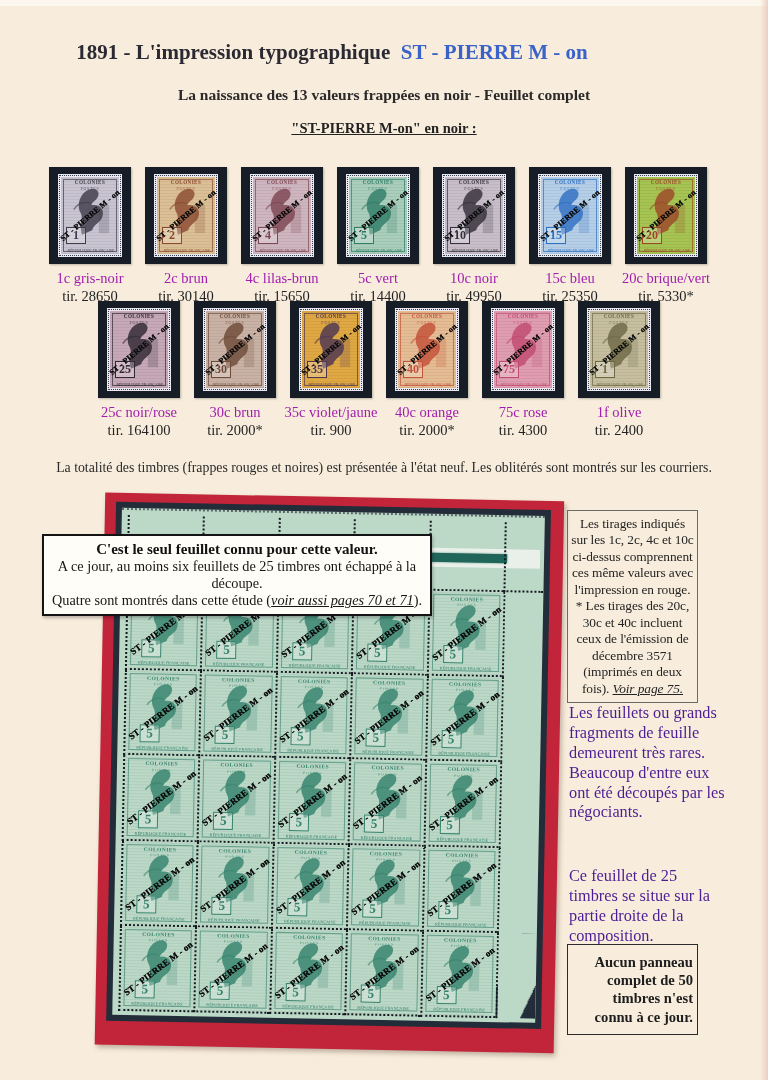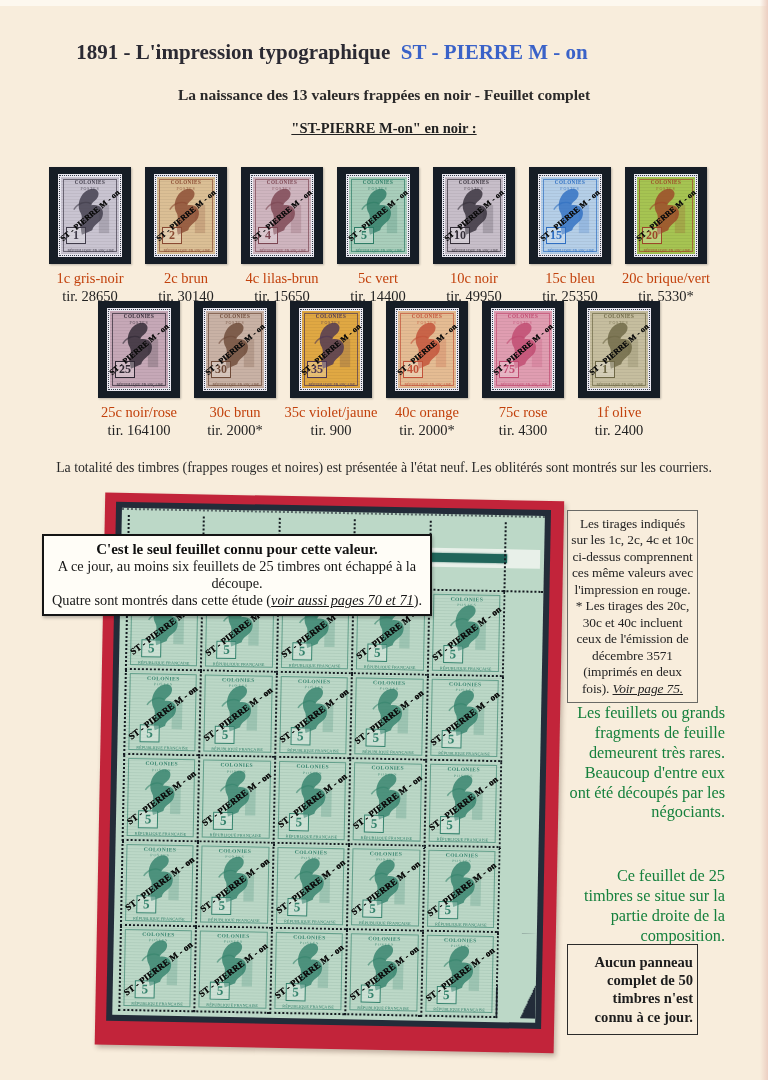--- a/index.html
+++ b/index.html
@@ -36,21 +36,21 @@
   .t-postes{display:block;font-size:5px;letter-spacing:1px;transform:scale(.8);opacity:.8;}
   .figure{position:absolute;left:2px;top:9px;width:54px;height:56px;color:var(--fg,#555);}
   .numeral{position:absolute;left:5px;bottom:10px;min-width:14px;height:15px;padding:0 2px;
     border:1px solid var(--fg,#444);background:rgba(255,255,255,.25);
     font-size:12px;font-weight:bold;color:var(--fg,#444);line-height:15px;text-align:center;}
   .s-bottom{position:absolute;bottom:1px;left:0;right:0;text-align:center;
     font-size:5px;color:var(--fg,#444);transform:scale(.78);white-space:nowrap;}
   .overprint{position:absolute;inset:0;display:flex;align-items:center;justify-content:center;
     transform:rotate(-40deg);font-size:8px;font-weight:bold;color:#0d0d0d;
     letter-spacing:.2px;white-space:nowrap;text-shadow:.4px 0 0 #0d0d0d;}
-  .cap-label{margin-top:6px;font-size:14.5px;color:#c2410c;line-height:1.2;}
+  .cap-label{margin-top:6px;font-size:14.5px;color:#a21caf;line-height:1.2;}
   .cap-tir{font-size:14.5px;color:#232323;line-height:1.25;}
   
   .noteline{position:absolute;top:460px;left:0;width:100%;text-align:center;font-size:13.8px;color:#2a2a2a;}
   
   .sheet-photo{position:absolute;left:101px;top:496px;width:459px;height:552px;
     background:#c2243a;transform:rotate(1.1deg);transform-origin:40% 40%;
     box-shadow:2px 3px 5px rgba(60,30,20,.3);z-index:1;}
   .sheet-navy{position:absolute;top:9px;left:11px;right:13px;bottom:24px;background:#232c39;}
   .sheet-green{position:absolute;inset:6px;background:#bcd8c7;border-top:2px dotted rgba(25,32,42,.6);}
   .millesime{position:absolute;top:32px;left:222px;right:4px;height:19px;background:#e8f0e9;z-index:0;}
@@ -74,21 +74,21 @@
   
   .caption-box{position:absolute;left:42px;top:534px;width:390px;box-sizing:border-box;
     background:#fffdf7;border:2px solid #141414;padding:4px 6px 5px;text-align:center;z-index:3;
     box-shadow:1px 2px 3px rgba(0,0,0,.25);}
   .caption-box .b1{font-size:15px;font-weight:bold;line-height:1.2;color:#111;}
   .caption-box .b2,.caption-box .b3{font-size:14.3px;line-height:1.2;color:#161616;}
   
   .tirage-box{position:absolute;left:567px;top:510px;width:131px;box-sizing:border-box;z-index:2;
     border:1px solid #6a6a66;padding:5px 3px;text-align:center;font-size:13.4px;line-height:1.23;
     color:#242424;letter-spacing:-.1px;}
-  .rpara{position:absolute;left:569px;width:156px;font-size:16.3px;line-height:1.22;color:#15803d;z-index:2;text-align:right;}
+  .rpara{position:absolute;left:569px;width:156px;font-size:16.3px;line-height:1.22;color:#4c1d95;z-index:2;}
   .rpara1{top:703px;}
   .rpara2{top:866px;}
   .panel-box{position:absolute;left:567px;top:944px;width:131px;box-sizing:border-box;z-index:2;
     border:1.5px solid #2b2b2b;padding:8px 4px;text-align:right;
     font-size:14.6px;font-weight:bold;line-height:1.25;color:#1d1d1d;}
   i{font-style:italic;text-decoration:underline;}
 </style>
 </head>
 <body>
 

